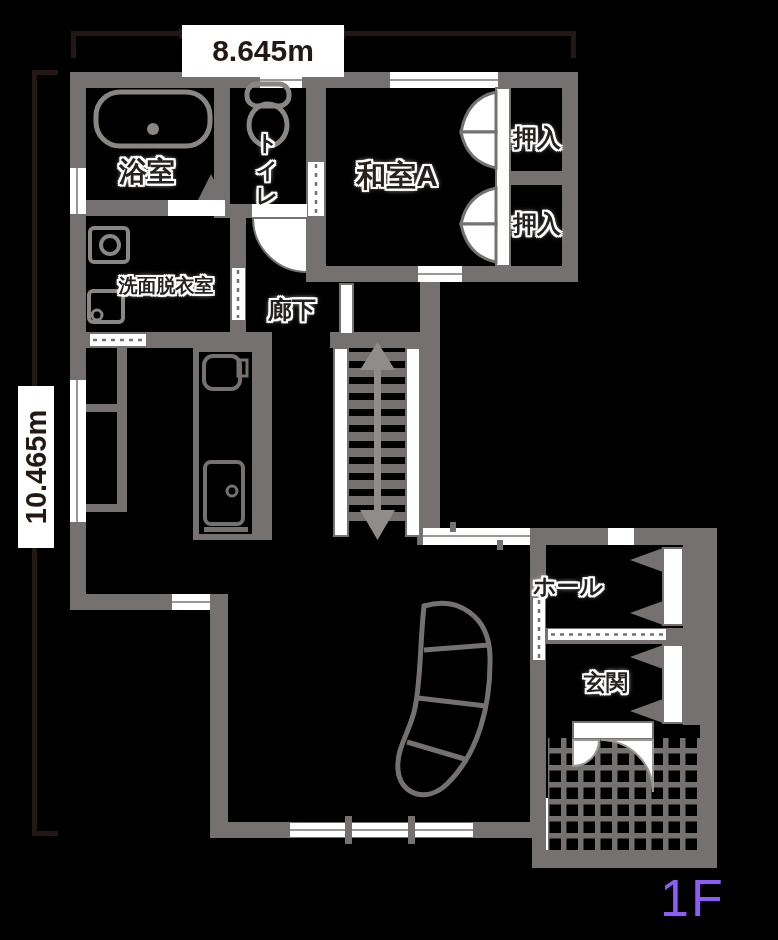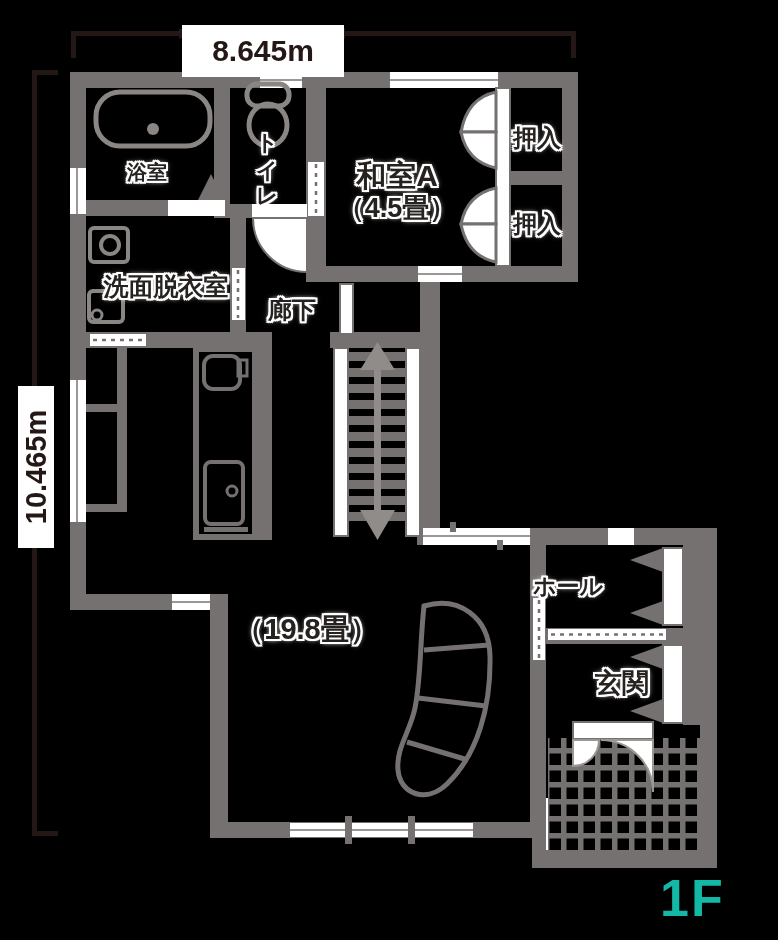--- a/index.html
+++ b/index.html
@@ -7,21 +7,21 @@
          font-family:"Liberation Sans","DejaVu Sans",sans-serif;}
   svg{position:absolute;left:0;top:0;}
   .lbl{position:absolute;color:#262220;font-weight:bold;white-space:nowrap;
        transform:translate(-50%,-50%);
        text-shadow:2px 0 0 #fff,-2px 0 0 #fff,0 2px 0 #fff,0 -2px 0 #fff,
                    2px 2px 0 #fff,-2px 2px 0 #fff,2px -2px 0 #fff,-2px -2px 0 #fff,
                    0 0 4px #fff,0 0 6px #fff;}
   .dim{position:absolute;background:#fff;color:#231815;font-weight:bold;
        display:flex;align-items:center;justify-content:center;}
   .vert{writing-mode:vertical-rl;text-orientation:upright;letter-spacing:2px;}
-  #floor-tag{position:absolute;color:#14b8a6;font-weight:bold;font-size:52px;
+  #floor-tag{position:absolute;color:#8b5cf6;font-weight:normal;font-size:52px;
              letter-spacing:2px;text-align:right;}
 </style>
 </head>
 <body>
 
 <div id="stage">
 
 <svg width="778" height="940" viewBox="0 0 778 940">
   <defs>
     <pattern id="porchGrid" width="17" height="17" patternUnits="userSpaceOnUse">
@@ -207,27 +207,25 @@
   </g>
 </svg>
 
 <div class="dim" style="left:182px;top:8px;width:162px;height:52px;font-size:30px;margin-top:17px;">
   <span>8.645m</span>
 </div>
 <div class="dim" style="left:-45px;top:449px;width:162px;height:36px;font-size:29px;transform:rotate(-90deg);">
   <span>10.465m</span>
 </div>
 
-<div class="lbl" style="left:147px;top:172px;font-size:20px;">浴室</div>
+<div class="lbl" style="left:147px;top:172px;font-size:28px;">浴室</div>
 <div class="lbl vert" style="left:267px;top:158px;font-size:22px;">トイレ</div>
 <div class="lbl" style="left:397px;top:176px;font-size:30px;">和室A</div>
-<div class="lbl" style="left:397px;top:208px;font-size:27px;">（4.5畳）</div>
 <div class="lbl" style="left:537px;top:138px;font-size:24px;">押入</div>
 <div class="lbl" style="left:537px;top:224px;font-size:24px;">押入</div>
-<div class="lbl" style="left:166px;top:286px;font-size:25px;">洗面脱衣室</div>
+<div class="lbl" style="left:166px;top:286px;font-size:19px;">洗面脱衣室</div>
 <div class="lbl" style="left:292px;top:310px;font-size:24px;">廊下</div>
-<div class="lbl" style="left:307px;top:630px;font-size:29px;">（19.8畳）</div>
 <div class="lbl" style="left:568px;top:586px;font-size:23px;">ホール</div>
-<div class="lbl" style="left:606px;top:683px;font-size:27px;margin-left:16px;">玄関</div>
+<div class="lbl" style="left:606px;top:683px;font-size:22px;">玄関</div>
 
 <div id="floor-tag" style="left:660px;top:868px;">1F</div>
 
 </div>
 
 </body></html>

